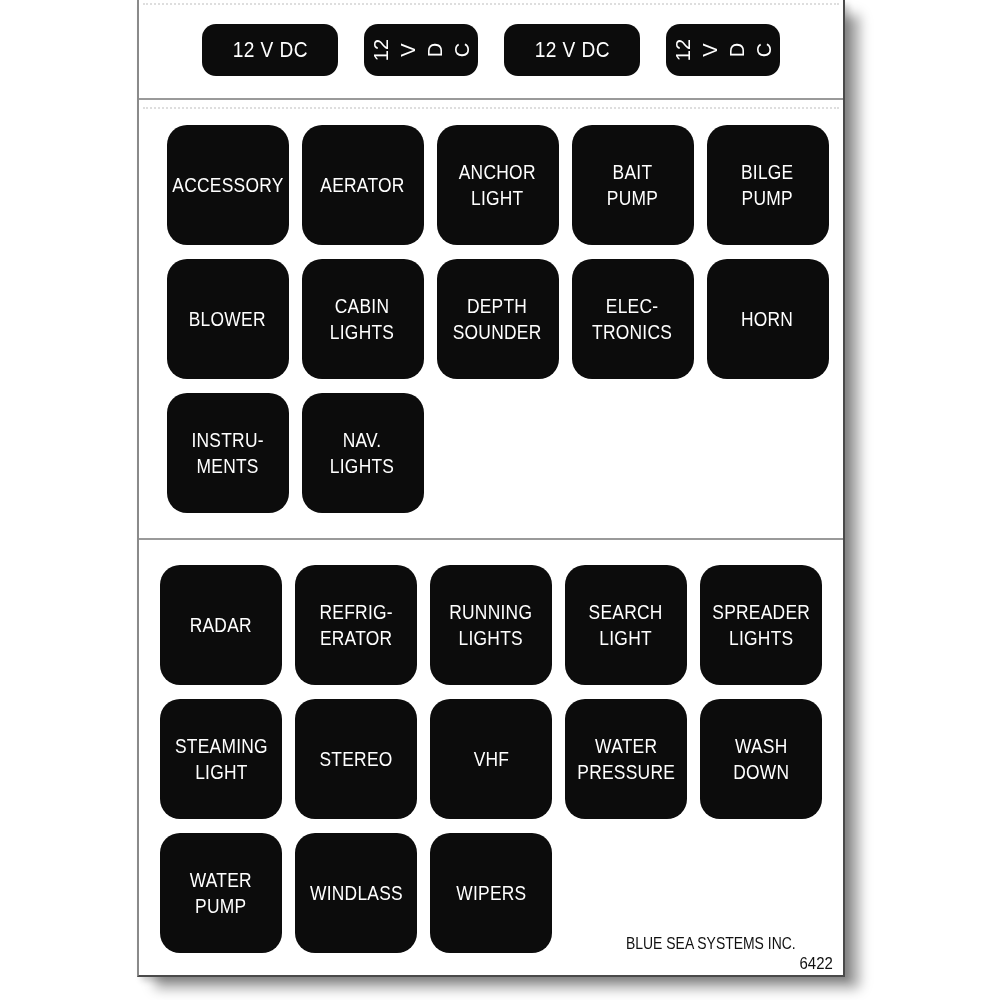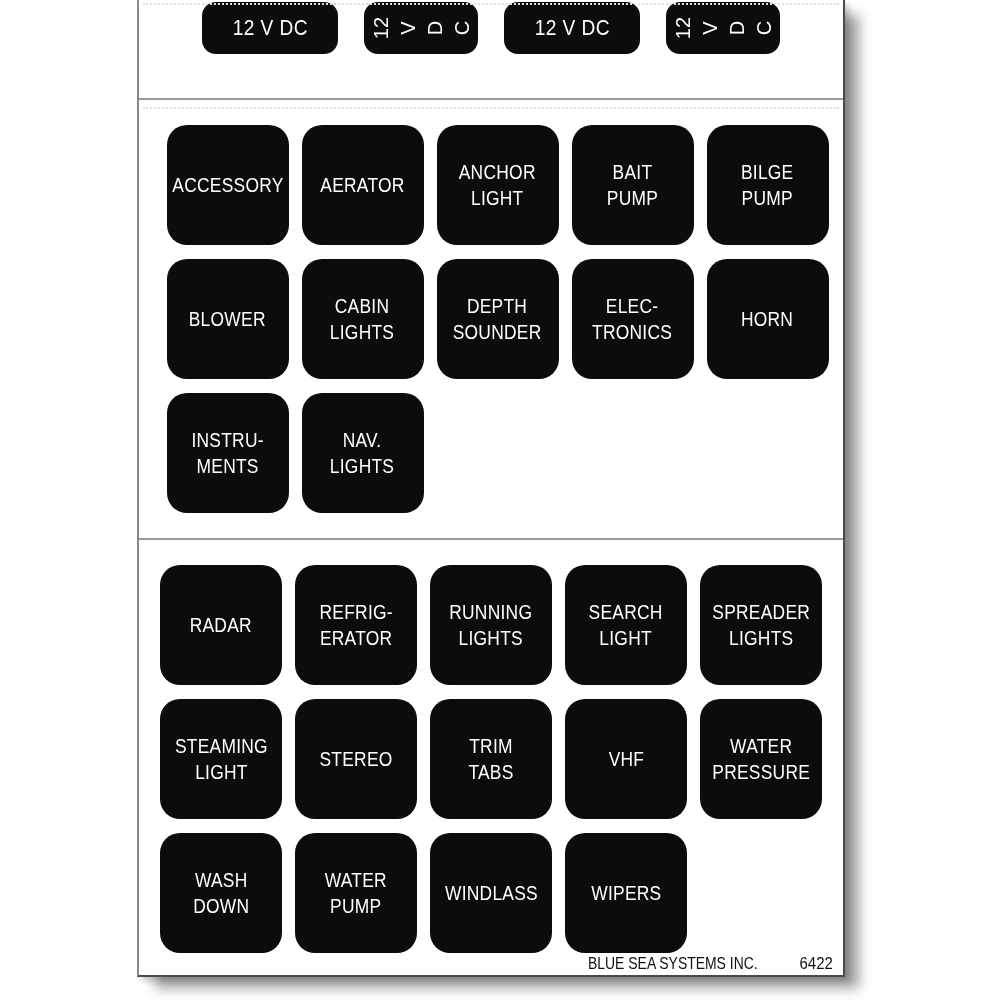--- a/index.html
+++ b/index.html
@@ -38,20 +38,21 @@
   }
   .perf.top { top: 3px; }
   .perf.mid { top: 107px; }
 
   
   .strip {
     height: 100px;
     box-sizing: border-box;
     border-bottom: 2px solid #9a9a9a;
     display: flex;
+    align-items: center;
     justify-content: center;
     gap: 26px;
     padding-top: 2px;
   }
   .pill {
     height: 52px;
     background: #0c0c0c;
     border-radius: 14px;
     color: #ffffff;
     display: flex;
@@ -120,20 +121,21 @@
   .footer {
     position: absolute;
     left: 20px;
     right: 10px;
     bottom: 1px;
     display: flex;
     justify-content: flex-end;
     align-items: flex-end;
     color: #111111;
     font-size: 17px;
+    flex-direction: column;
   }
   .footer .mfg {
     display: inline-block;
     transform: scaleX(0.82);
     transform-origin: left center;
     white-space: nowrap;
   }
   .footer .pn {
     display: inline-block;
     transform: scaleX(0.88);
@@ -244,24 +246,20 @@
           </div>
 
         <div class="sq">
             <span class="txt">STEAMING
 LIGHT</span>
           </div>
         <div class="sq">
             <span class="txt">STEREO</span>
           </div>
         <div class="sq">
-            <span class="txt">TRIM
-TABS</span>
-          </div>
-        <div class="sq">
             <span class="txt">VHF</span>
           </div>
 
         <div class="sq">
             <span class="txt">WATER
 PRESSURE</span>
           </div>
         <div class="sq">
             <span class="txt">WASH
 DOWN</span>

